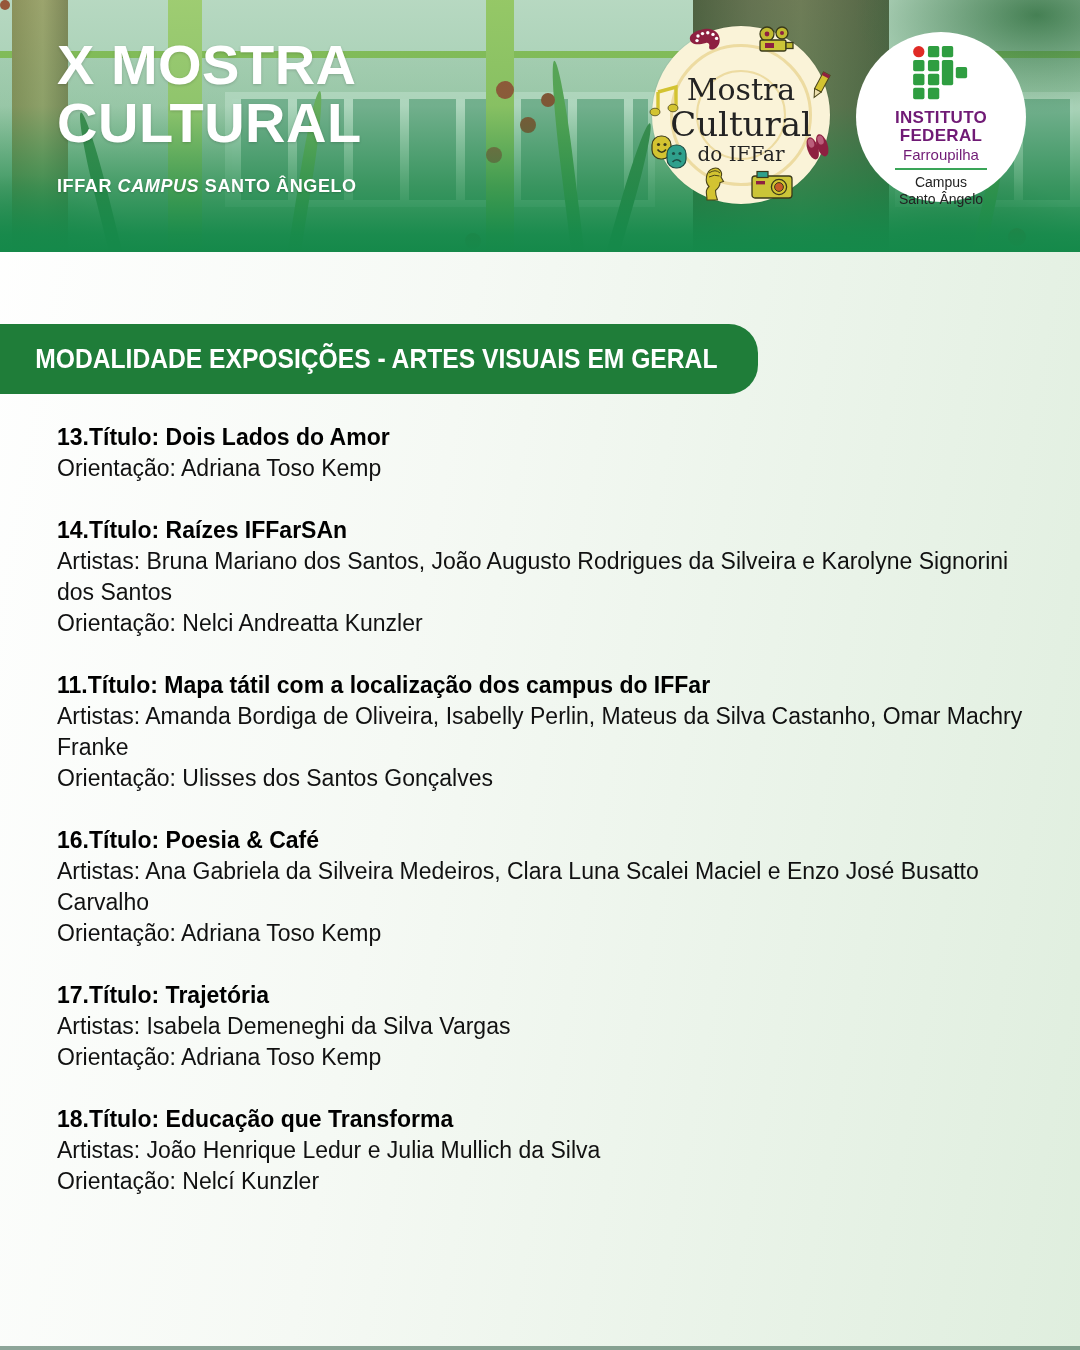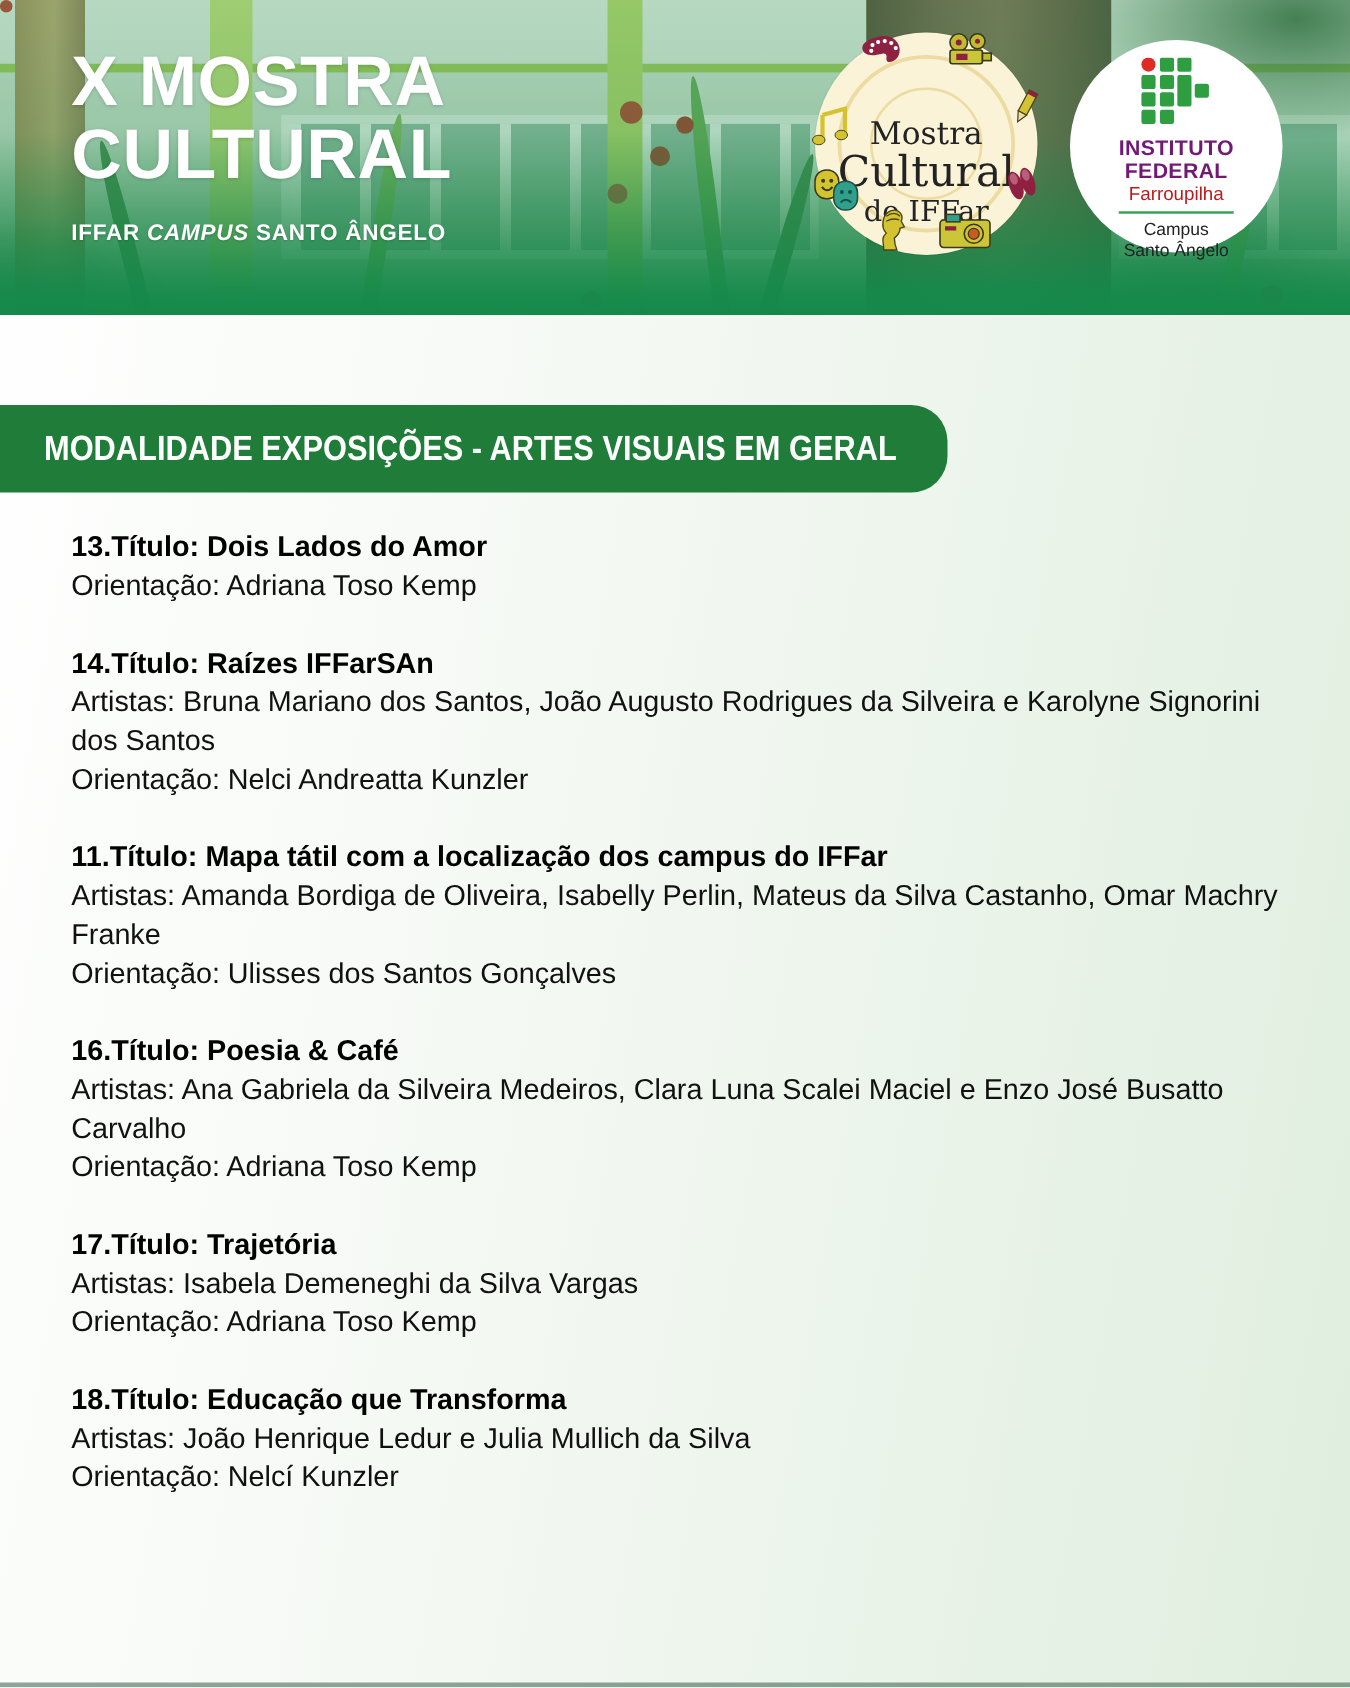--- a/index.html
+++ b/index.html
@@ -47,34 +47,34 @@
   .header-subtitle{margin-top:24px;font-size:18px;font-weight:bold;letter-spacing:.6px;text-shadow:0 1px 2px rgba(0,0,0,.18);}
   .header-subtitle i{font-style:italic;}
 
   
   .mostra-logo{position:absolute;left:652px;top:26px;width:178px;height:178px;border-radius:50%;
     background:var(--cream);z-index:6;box-shadow:0 0 0 1px rgba(0,0,0,.04);}
   .swirl{position:absolute;border-radius:50%;border:3px solid rgba(224,195,105,.5);}
   .swirl.s1{inset:18px;} .swirl.s2{inset:44px;border-width:2px;}
   .mostra-text{position:absolute;left:0;right:0;top:48px;text-align:center;
     font-family:"DejaVu Serif",serif;color:#232323;z-index:2;}
-  .mostra-text .l1{font-size:25px;line-height:1.05;margin-top:20px;}
+  .mostra-text .l1{font-size:30px;line-height:1.05;}
   .mostra-text .l2{font-size:34px;line-height:1.1;}
-  .mostra-text .l3{font-size:23px;line-height:1.1;text-align:center;}
+  .mostra-text .l3{font-size:20px;line-height:1.1;text-align:center;}
   .mlogo-icon{position:absolute;z-index:3;}
   .ic-palette{left:36px;top:2px;} .ic-projector{left:104px;top:0px;}
   .ic-music{left:-4px;top:58px;} .ic-pencil{left:152px;top:44px;}
   .ic-masks{left:-2px;top:108px;} .ic-shoes{left:148px;top:104px;}
   .ic-bust{left:48px;top:136px;} .ic-camera{left:98px;top:142px;}
 
   .if-logo{position:absolute;left:856px;top:32px;width:170px;height:170px;border-radius:50%;
     background:#ffffff;z-index:6;text-align:center;}
   .if-mark{margin-top:14px;}
   .if-name{font-size:17px;font-weight:bold;line-height:1.06;letter-spacing:.3px;color:#701a75;margin-top:5px;}
-  .if-region{font-size:15px;color:#b91c1c;margin-top:1px;}
+  .if-region{font-size:15px;color:#701a75;margin-top:1px;}
   .if-divider{width:92px;height:2px;background:#3aa558;margin:5px auto 4px;}
   .if-campus{font-size:14px;line-height:1.2;color:#222;}
 
   
   .section-banner{margin-top:72px;width:758px;height:70px;background:var(--accent-green);
     border-radius:0 29px 29px 0;display:flex;align-items:center;}
   .section-banner span{display:inline-block;padding-left:40px;color:#ffffff;font-weight:bold;
     font-size:28px;white-space:nowrap;transform:scaleX(.88);transform-origin:left center;letter-spacing:0;}
 
   

